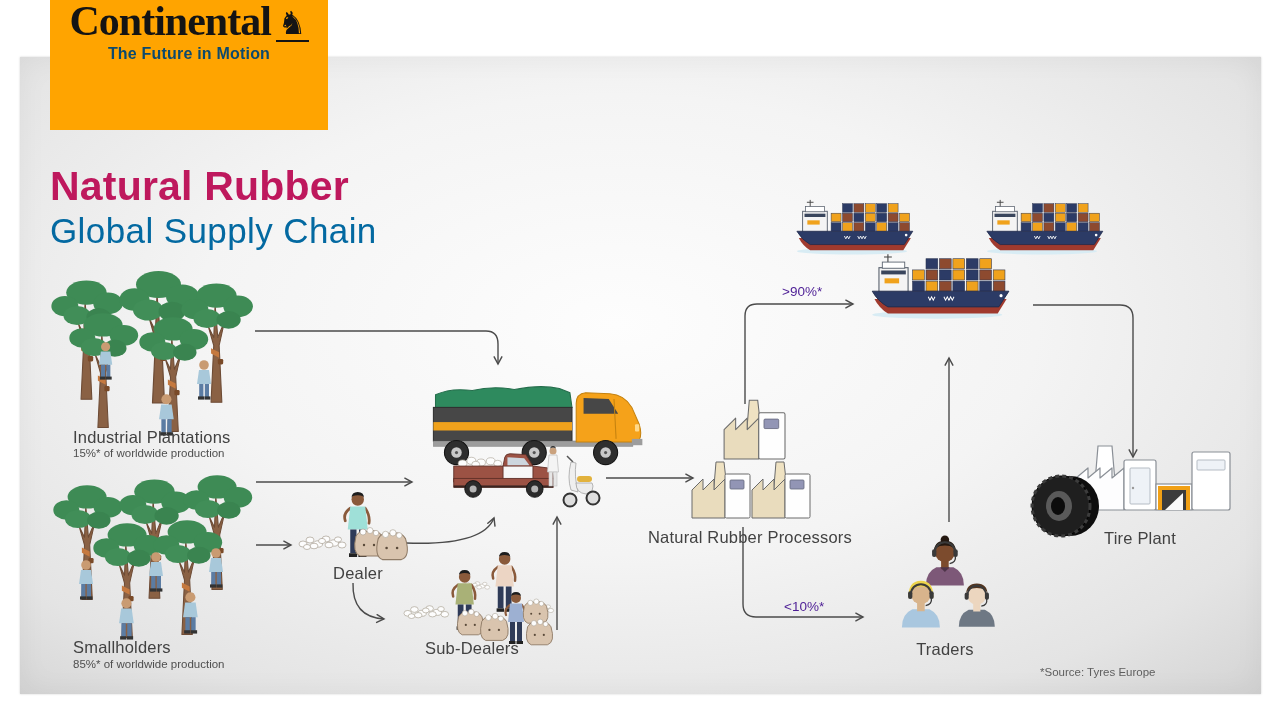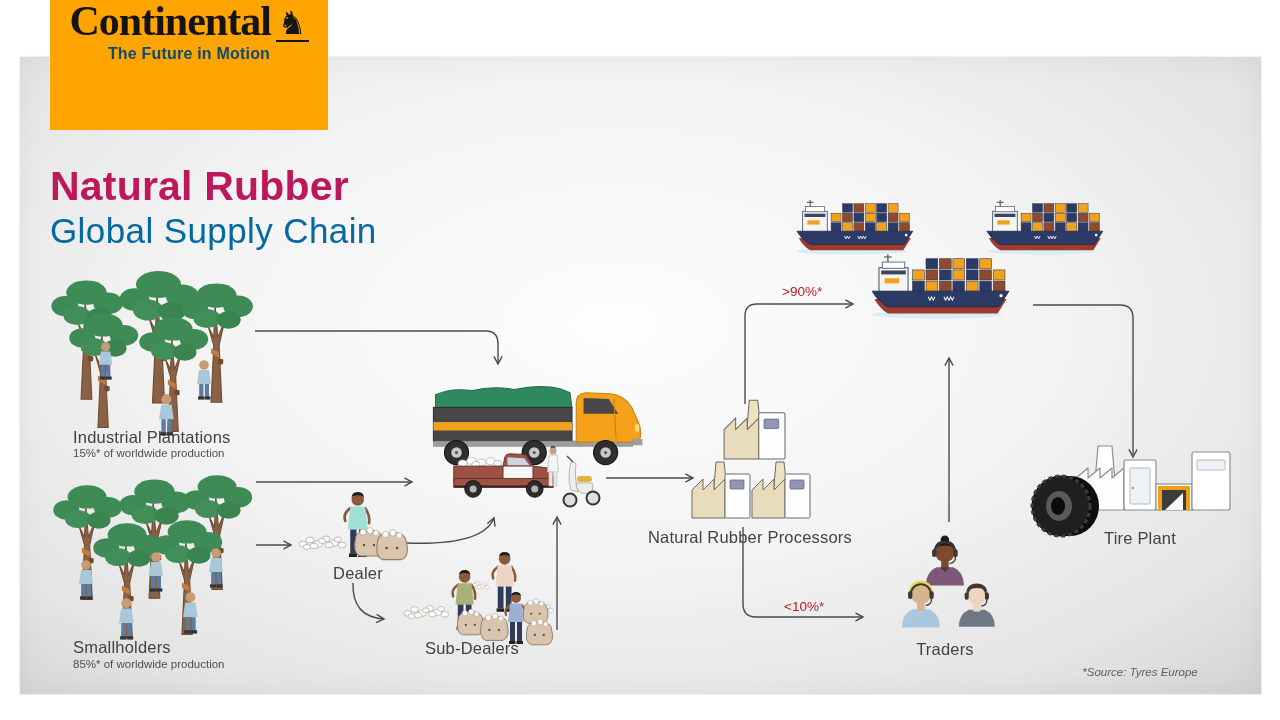--- a/index.html
+++ b/index.html
@@ -16,23 +16,23 @@
              color:#141414;letter-spacing:-1px;}
   .logo-horse{font-size:32px;line-height:1;color:#141414;margin-left:5px;
               border-bottom:2px solid #141414;padding:0 2px 1px 2px;}
   .logo-tagline{font-size:16px;font-weight:bold;color:#0c4a6e;margin-top:3px;letter-spacing:0.2px;}
   .title-block{position:absolute;left:50px;top:166px;z-index:4;}
   .title-main{margin:0;font-size:41px;font-weight:bold;color:#be185d;line-height:1.0;letter-spacing:0.2px;}
   .title-sub{margin:6px 0 4px 0;font-size:35px;font-weight:400;color:#0369a1;line-height:1.0;letter-spacing:0.4px;}
   .lbl{position:absolute;color:#424242;z-index:4;white-space:nowrap;}
   .node-lbl{font-size:16.5px;letter-spacing:0.2px;}
   .share-lbl{font-size:11.5px;color:#4f4f4f;}
-  .flow-lbl{font-size:13.5px;color:#b91c1c;}
+  .flow-lbl{font-size:13.5px;color:#4c1d95;}
   .center{text-align:center;}
-  .src-lbl{font-size:11.5px;color:#5e5e5e;text-align:center;font-style:italic;}
+  .src-lbl{font-size:11.5px;color:#5e5e5e;text-align:left;}
 </style>
 </head>
 <body>
 
 <div class="stage">
   <div class="board"></div>
 
   <svg class="art" viewBox="0 0 1280 720">
     <defs>
       <marker id="arrowhead" viewBox="0 0 10 10" refX="8" refY="5" markerWidth="11" markerHeight="11" orient="auto" markerUnits="userSpaceOnUse">

